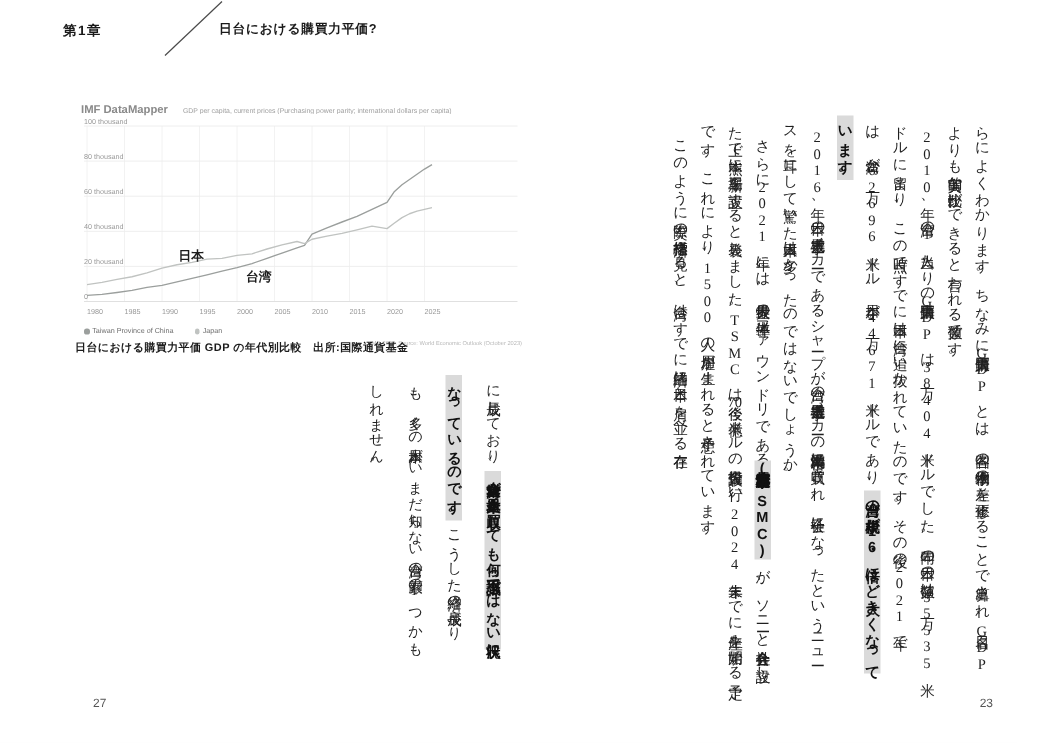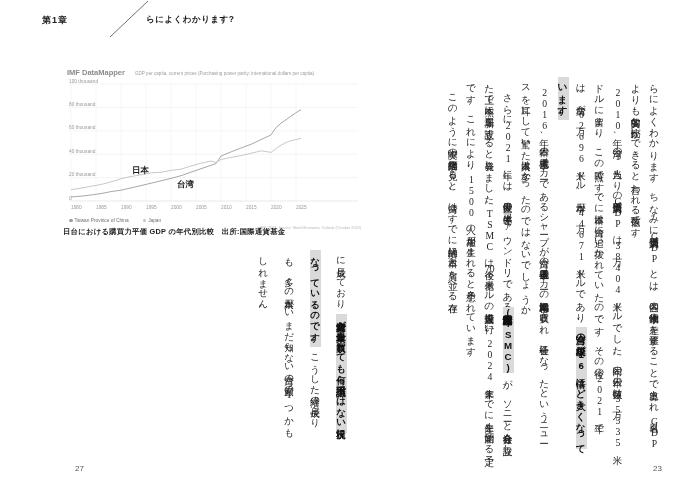--- a/index.html
+++ b/index.html
@@ -21,36 +21,36 @@
   .chart-caption{position:absolute;left:50px;top:227px;font:bold 7.3px "Liberation Sans",sans-serif;color:#1c1c1c;letter-spacing:0.3px;}
   
   .vbody{writing-mode:vertical-rl;text-orientation:upright;color:#1f1f1f;}
   .vbody p{margin:0;padding:0;}
   .rbody{position:absolute;top:77px;right:37px;height:372px;font-size:9.7px;line-height:18.3px;letter-spacing:0;}
   .lbody{position:absolute;top:250px;right:9px;height:188px;font-size:9.5px;line-height:26px;}
   mark{background:#dadada;color:#111;font-weight:bold;font-family:"Liberation Sans",sans-serif;padding:0;}
   .tcy{text-combine-upright:all;}
   
   .page-right-col{position:absolute;left:350px;top:0;width:350px;height:495px;}
-  .page-left-col{position:absolute;left:13px;top:0;width:350px;height:495px;text-decoration:underline;}
+  .page-left-col{position:absolute;left:0;top:0;width:350px;height:495px;text-decoration:underline;}
   .pnum{position:absolute;bottom:22px;font:8px "Liberation Sans",sans-serif;color:#555;}
   .pnum-left{left:42px;margin-left:20px;}
   .pnum-right{right:38px;}
 </style>
 </head>
 <body>
 
 <div class="spread">
 
   <div class="chap-head">
     <span class="chap-label">第1章</span>
     <svg class="chap-slash" width="48" height="38" viewBox="0 0 48 38">
       <line x1="6" y1="37" x2="44" y2="1" stroke="#4a4a4a" stroke-width="0.8"></line>
     </svg>
-    <span class="chap-title">らによくわかります?</span>
+    <span class="chap-title">日台における購買力平価?</span>
   </div>
 
   <div class="page-left-col">
 
     <div class="chart">
       <div class="chart-head">
         <span class="chart-brand">IMF DataMapper</span>
         <span class="chart-sub">GDP per capita, current prices (Purchasing power parity; international dollars per capita)</span>
       </div>
       <svg id="gdpSvg" width="294" height="134" viewBox="0 0 294 134">

